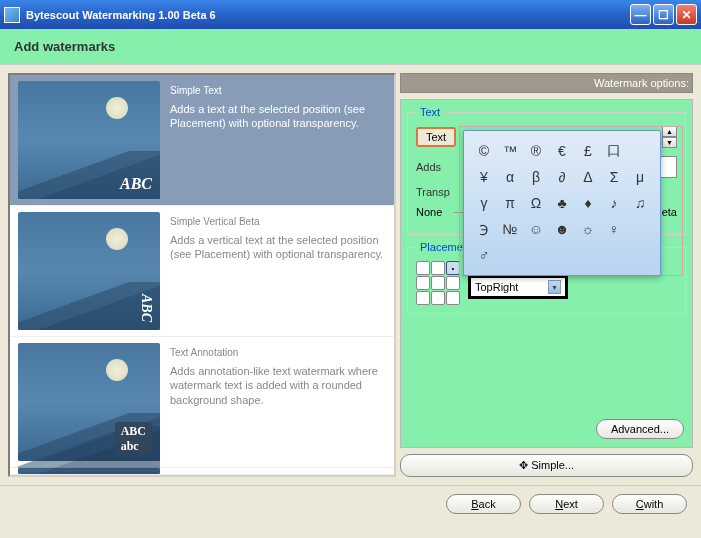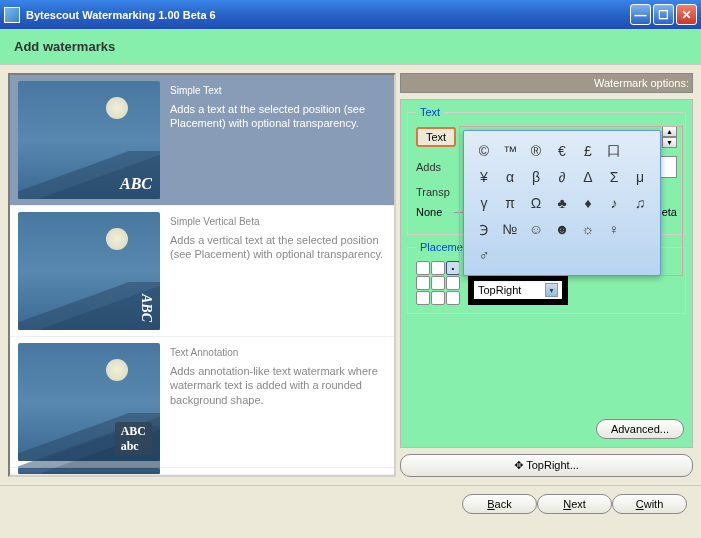--- a/index.html
+++ b/index.html
@@ -50,28 +50,28 @@
 .popup-outline { position: absolute; top: 26px; left: 58px; width: 224px; height: 150px; border: 1px solid #d8a8a8; z-index: 5; pointer-events: none; }
 
 .color-sw { width: 22px; height: 22px; border: 1px solid #888; background: #fff; }
 .spin { display: flex; flex-direction: column; }
 .spin-btn { width: 15px; height: 11px; border: 1px solid #888; background: linear-gradient(#fff,#ddd); font-size: 7px; display: flex; align-items:center; justify-content:center; }
 
 .placement-grid { display: inline-grid; grid-template-columns: repeat(3, 14px); grid-template-rows: repeat(3, 14px); gap: 1px; vertical-align: middle; }
 .pg-cell { border: 1px solid #888; background: #fff; border-radius: 2px; }
 .pg-cell.sel { background: #cde; border-color: #357; font-size:8px; display:flex; align-items:center; justify-content:center; }
 .place-row { display: flex; align-items: flex-start; gap: 8px; }
-.combo { border: 6px solid #000000; background: #fff; padding: 2px 4px; width: 100px; display: flex; justify-content: space-between; align-items: center; }
+.combo { border: 3px solid #000000; background: #fff; padding: 2px 4px; width: 100px; display: flex; justify-content: space-between; align-items: center; }
 .combo-arrow { width: 13px; height: 14px; background: linear-gradient(#cde,#9bd); border: 1px solid #7f9db9; display:flex; align-items:center; justify-content:center; font-size:8px; color:#345; }
 
 .adv-row { text-align: right; margin-top: 4px; }
 .btn { border: 1px solid #888; background: linear-gradient(#fdfdfd,#e8e8e0); padding: 3px 14px; border-radius: 10px; font-size: 11px; cursor: pointer; }
 .preview-btn { width: 100%; text-align: center; padding: 4px; }
 
-.footer { display: flex; justify-content: flex-end; gap: 0; padding: 8px 14px; border-top: 1px solid #ccc; }
+.footer { display: flex; justify-content: flex-end; gap: 8px; padding: 8px 14px; border-top: 1px solid #ccc; }
 .footer .btn { min-width: 75px; }
 .underline { text-decoration: underline; }
 
 .trans-end { font-size: 11px; }
 </style>
 </head>
 <body>
 
 <div class="titlebar">
   <div class="titlebar-icon"></div>
@@ -209,21 +209,21 @@
           </div>
         </div>
       </fieldset>
 
       <div class="adv-row" style="position:absolute; bottom:8px; right:8px;">
         <button class="btn">Advanced...</button>
       </div>
     </div>
     <button class="btn preview-btn">
       <span>✥</span>
-      <span>TopRight...</span>
+      <span>Simple...</span>
     </button>
   </div>
 </div>
 
 <div class="footer">
   <button class="btn"><span class="underline">B</span><span>ack</span></button>
   <button class="btn"><span class="underline">N</span><span>ext</span></button>
   <button class="btn"><span class="underline">C</span><span>with</span></button>
 </div>
 

